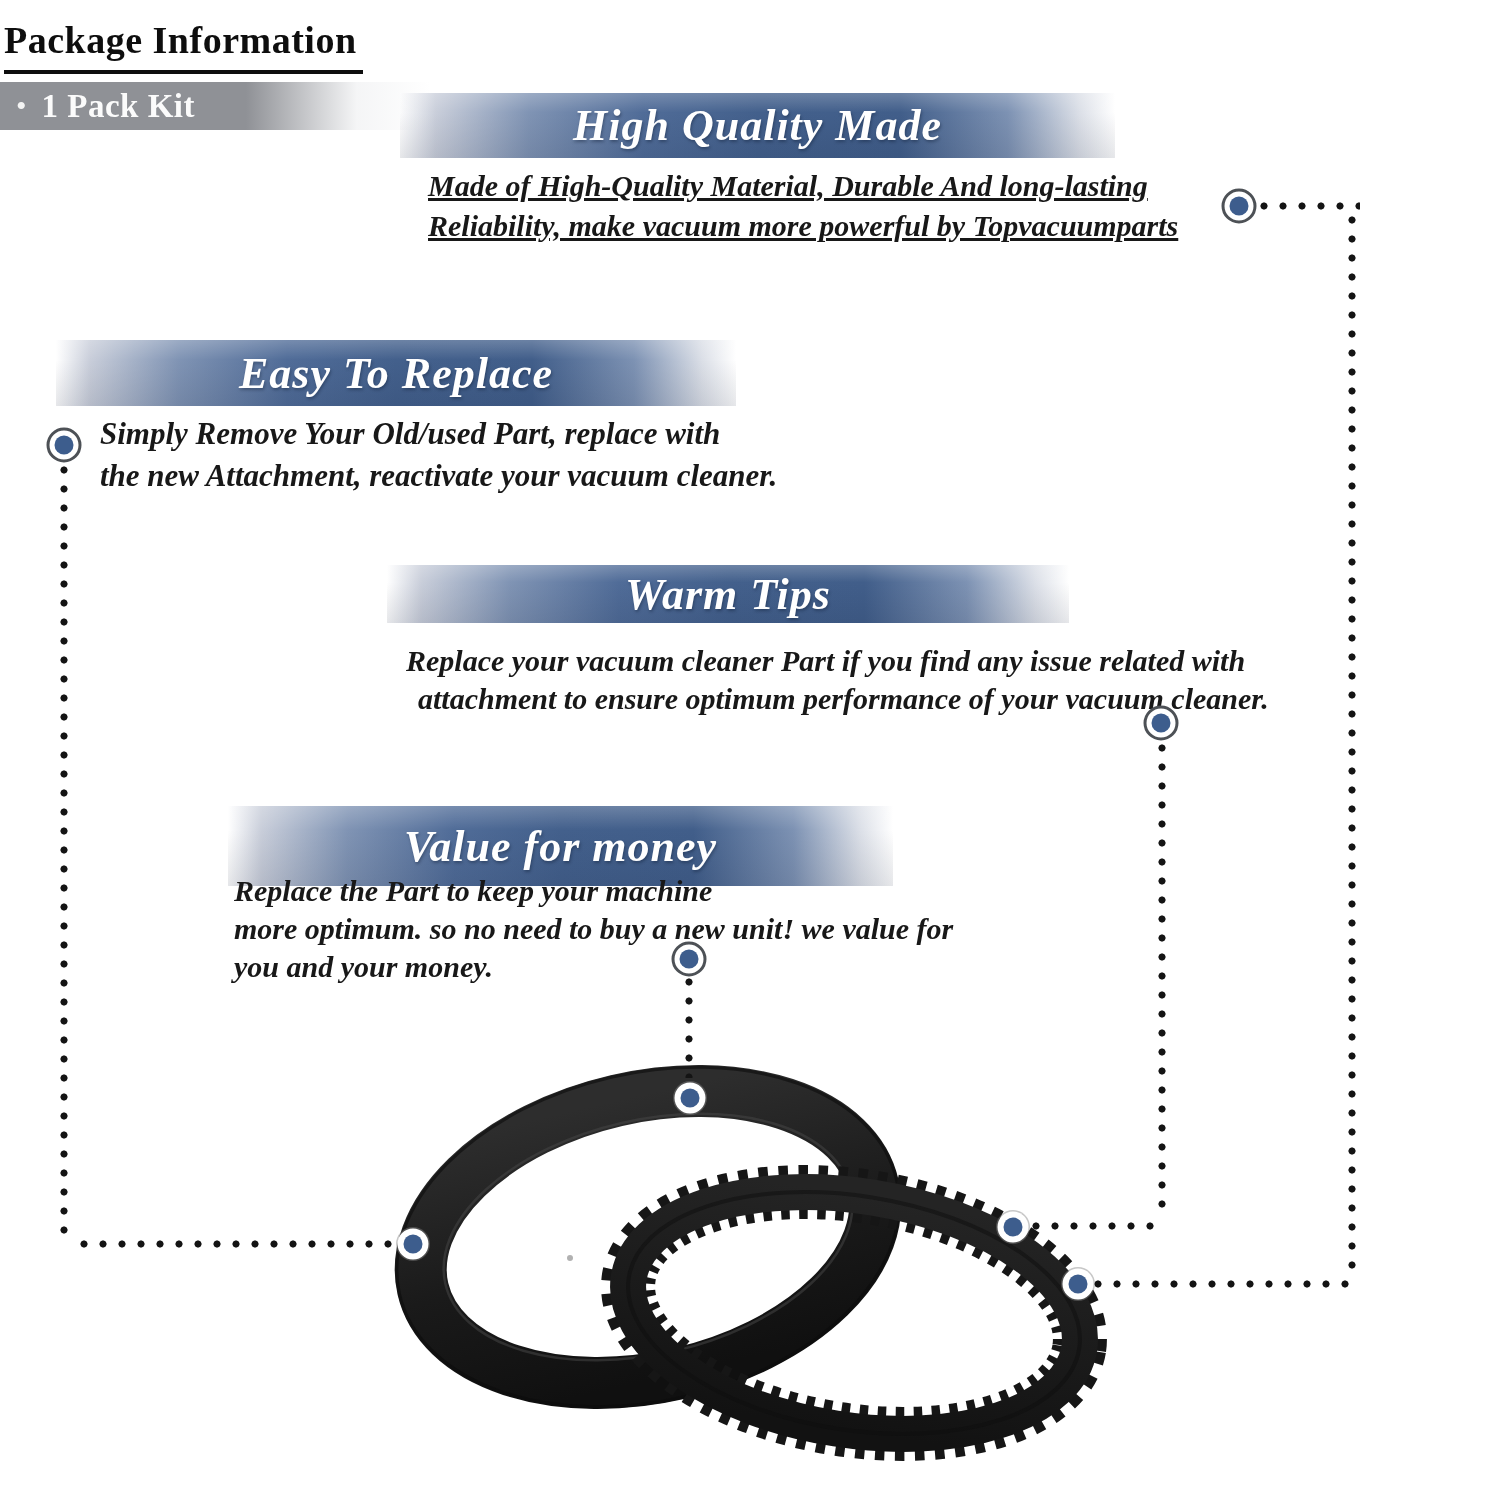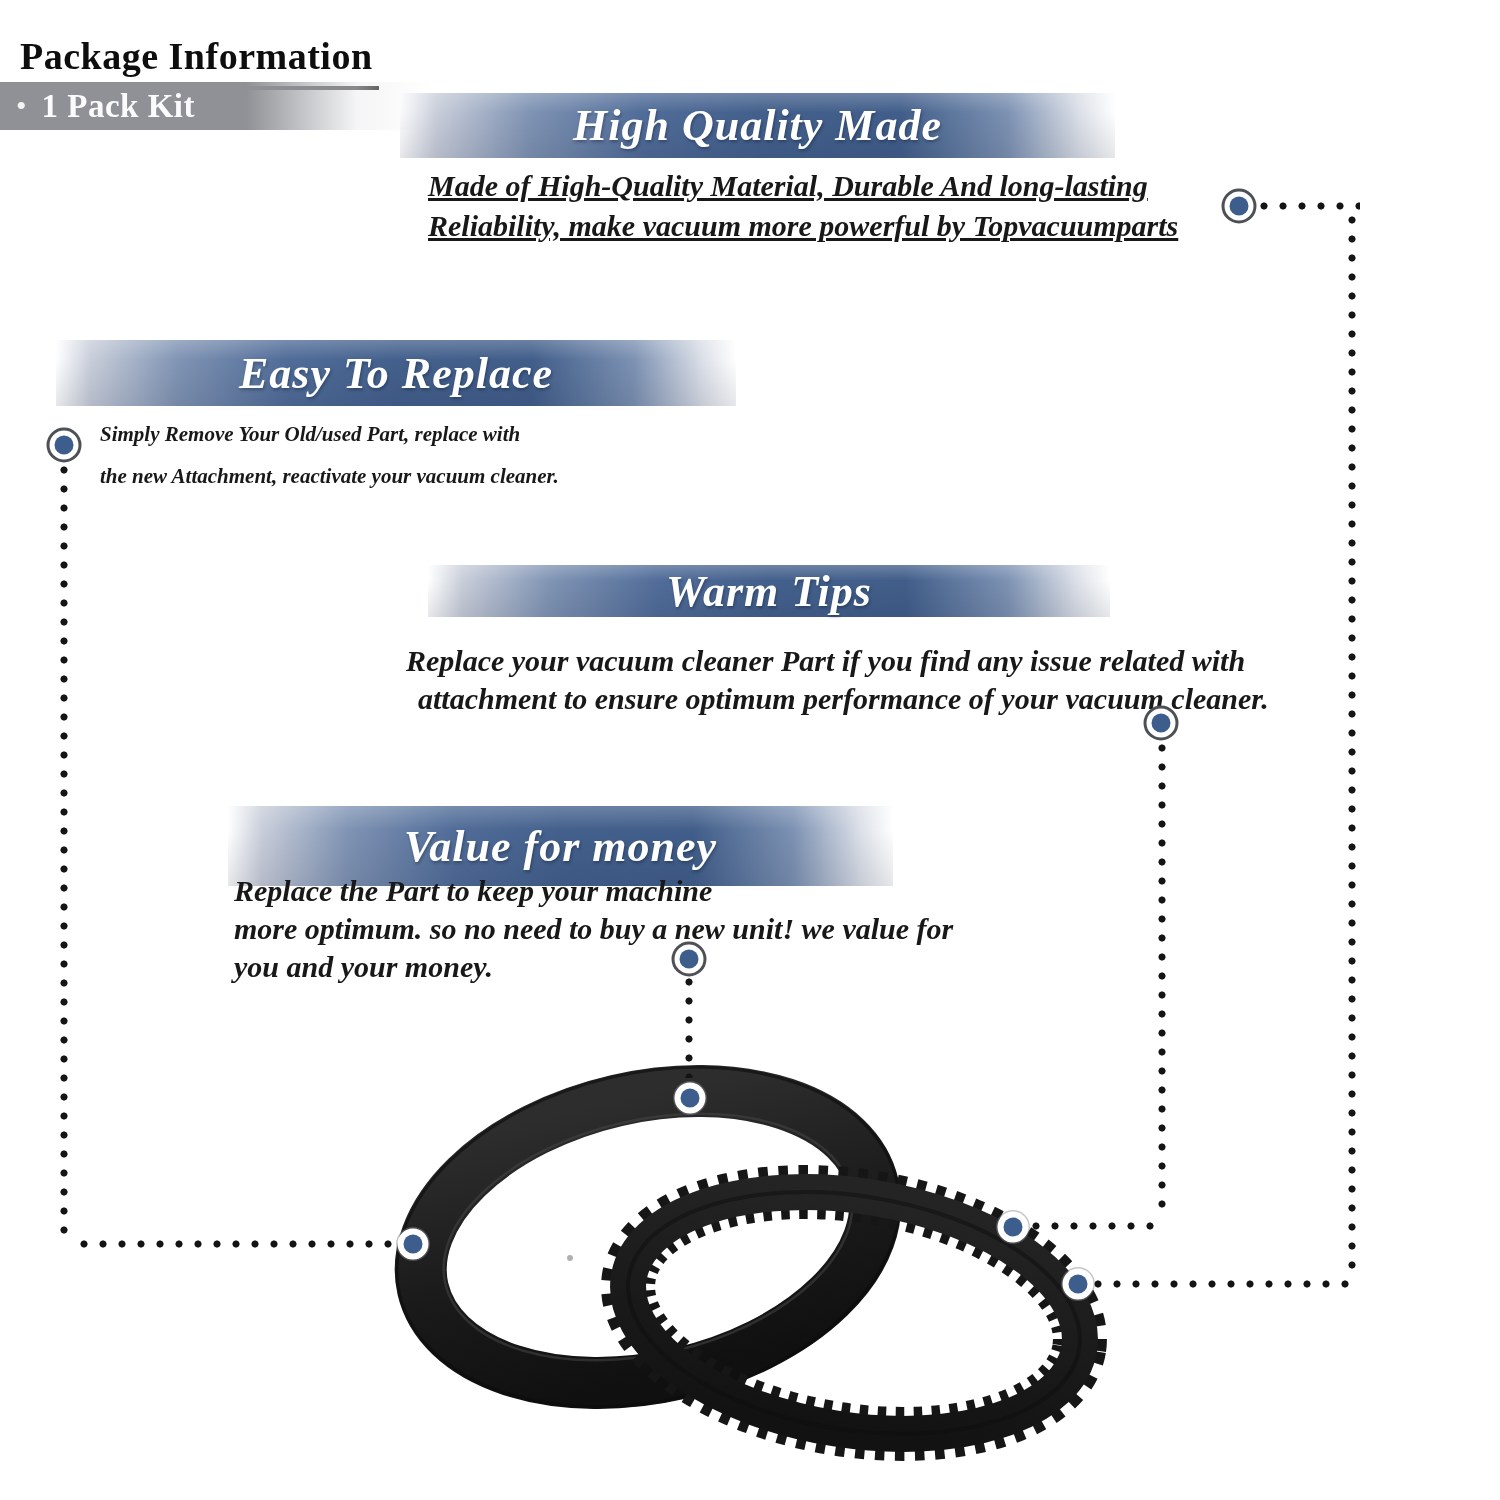--- a/index.html
+++ b/index.html
@@ -2,21 +2,21 @@
 <html><head>
 <meta charset="utf-8">
 <style>
   html,body{margin:0;padding:0;background:#fff;}
   .canvas{
     position:relative;width:1500px;height:1500px;background:#ffffff;overflow:hidden;
     font-family:"Liberation Serif", serif;color:#141414;
   }
   
   .page-title{
-    position:absolute;left:4px;top:18px;margin:16px;
+    position:absolute;left:4px;top:18px;margin:0;
     font-size:38px;font-weight:bold;color:#0e0e0e;letter-spacing:.5px;
     border-bottom:4px solid #0e0e0e;padding:0 6px 8px 0;display:inline-block;
   }
   .badge{
     position:absolute;left:0;top:82px;width:615px;height:48px;
     background:linear-gradient(90deg,#8f9196 0%,#8f9196 40%,rgba(236,237,239,.55) 58%,rgba(255,255,255,0) 70%);
     display:flex;align-items:center;padding-left:16px;box-sizing:border-box;
   }
   .badge .bullet{color:#f4f4f4;font-size:30px;margin-right:15px;line-height:1;}
   .badge .label{color:#fbfbfb;font-size:33px;font-weight:bold;letter-spacing:.5px;}
@@ -27,27 +27,27 @@
       linear-gradient(180deg,rgba(255,255,255,.22) 0%,rgba(255,255,255,0) 30%,rgba(10,20,45,.10) 100%),
       linear-gradient(90deg,rgba(255,255,255,0) 0%,#c9ceda 5%,#8094b4 18%,#506c98 34%,#43608c 50%,#415e8a 70%,#7d92b3 85%,#dbdfe7 95%,rgba(255,255,255,0) 100%);
     z-index:3;
   }
   .banner .banner-text{
     color:#ffffff;font-size:44px;font-weight:bold;font-style:italic;letter-spacing:1px;
     text-shadow:1px 2px 3px rgba(10,20,40,.35);
   }
   .banner-hq{left:400px;top:93px;width:715px;height:65px;}
   .banner-easy{left:56px;top:340px;width:680px;height:66px;}
-  .banner-warm{left:428px;top:565px;width:682px;height:52px;}
+  .banner-warm{left:387px;top:565px;width:682px;height:58px;}
   .banner-value{left:228px;top:806px;width:665px;height:80px;}
   
   .copy{position:absolute;z-index:3;font-weight:bold;font-style:italic;color:#181818;}
   .copy .line{white-space:nowrap;}
   .copy-hq{left:428px;top:166px;font-size:30px;line-height:40px;text-decoration:underline;}
-  .copy-easy{left:100px;top:413px;font-size:21px;line-height:42px;}
+  .copy-easy{left:100px;top:413px;font-size:31px;line-height:42px;}
   .copy-warm{left:406px;top:642px;font-size:30px;line-height:38px;}
   .copy-warm .line:nth-child(2){padding-left:12px;text-align:center;}
   .copy-value{left:234px;top:872px;font-size:30px;line-height:38px;}
   
   .dl{position:absolute;z-index:5;}
   .dl-h{height:8px;background-image:radial-gradient(circle at 4px 4px,#141414 3.2px,rgba(0,0,0,0) 3.9px);
         background-size:19px 8px;background-repeat:repeat-x;}
   .dl-v{width:8px;background-image:radial-gradient(circle at 4px 4px,#141414 3.2px,rgba(0,0,0,0) 3.9px);
         background-size:8px 19px;background-repeat:repeat-y;}
   .dl-hq-h1{left:1260px;top:202px;width:100px;}

